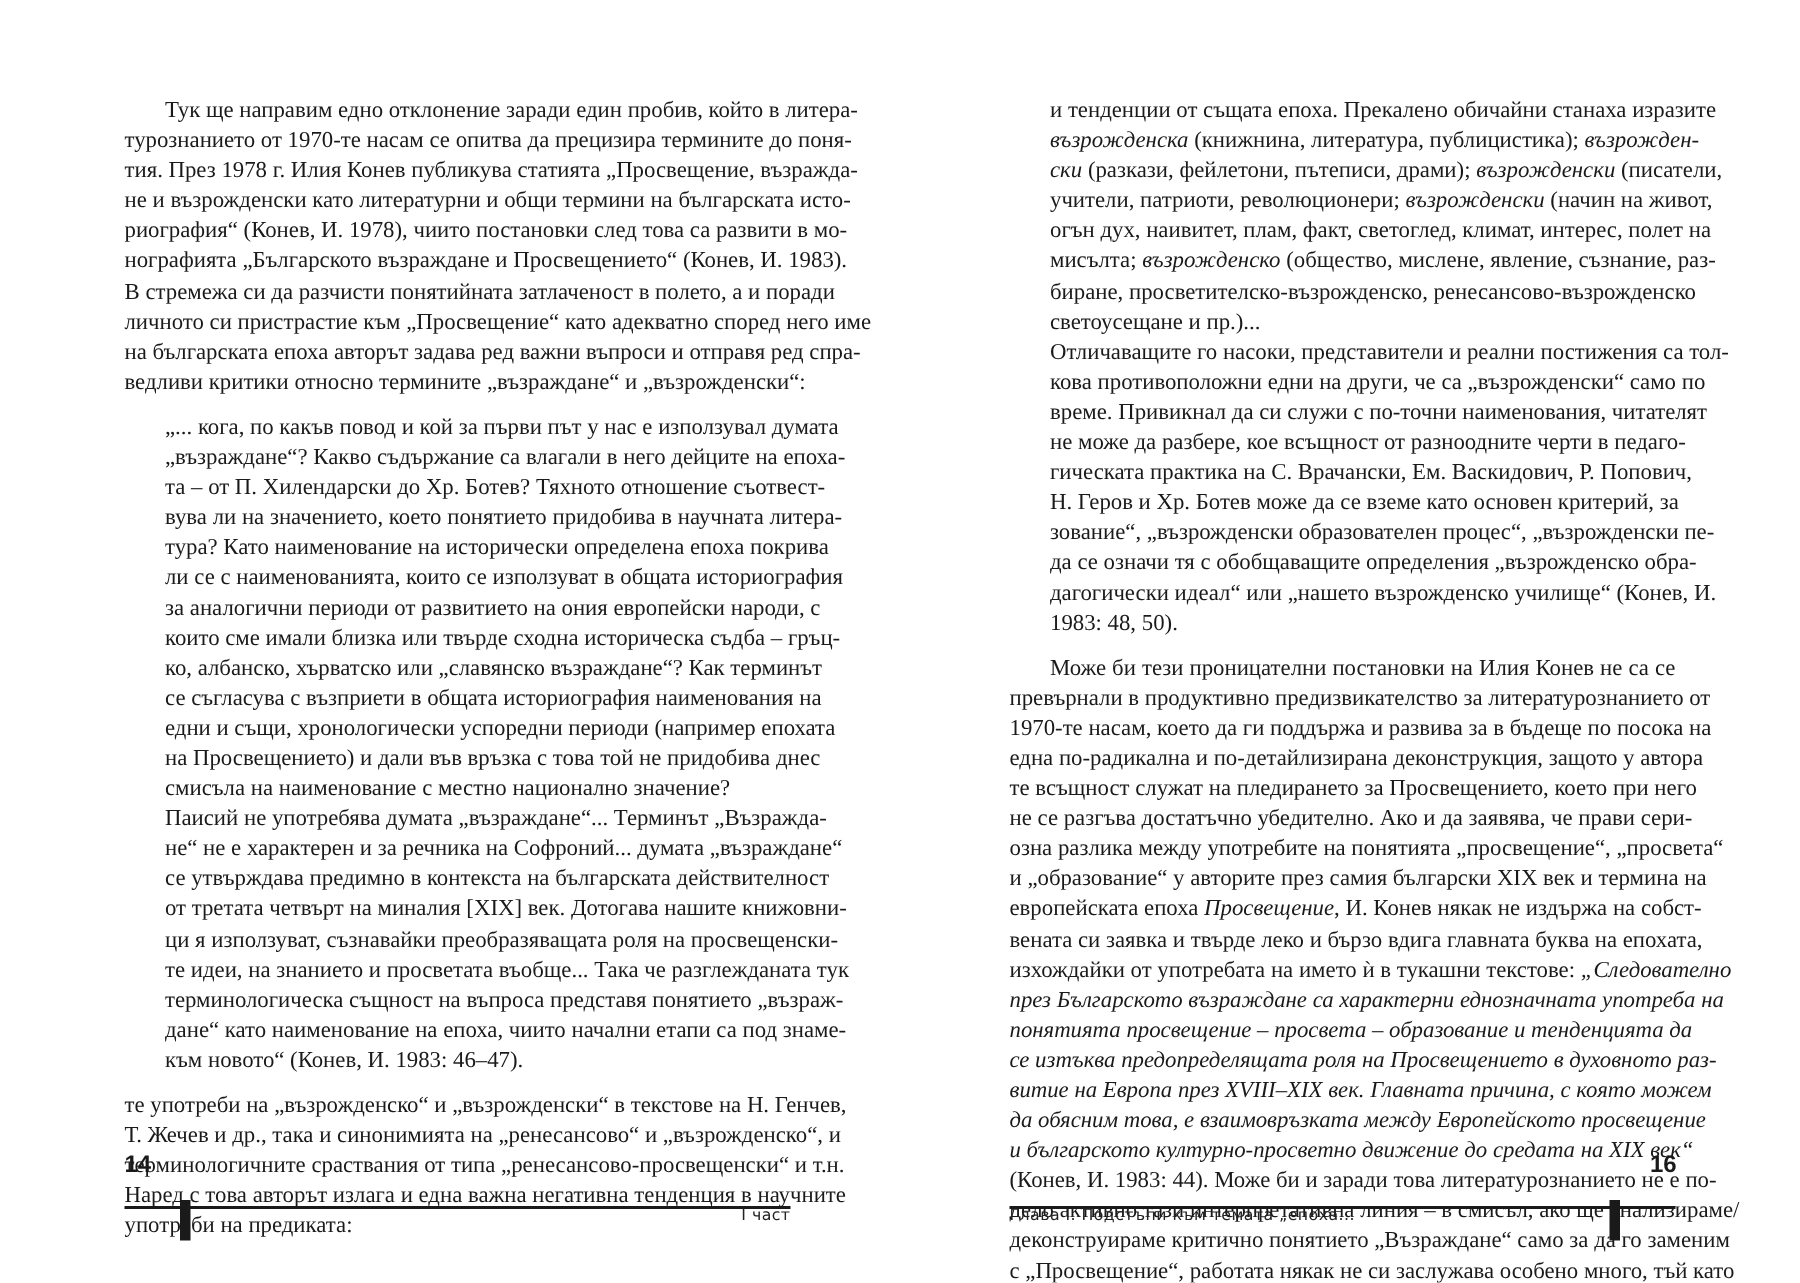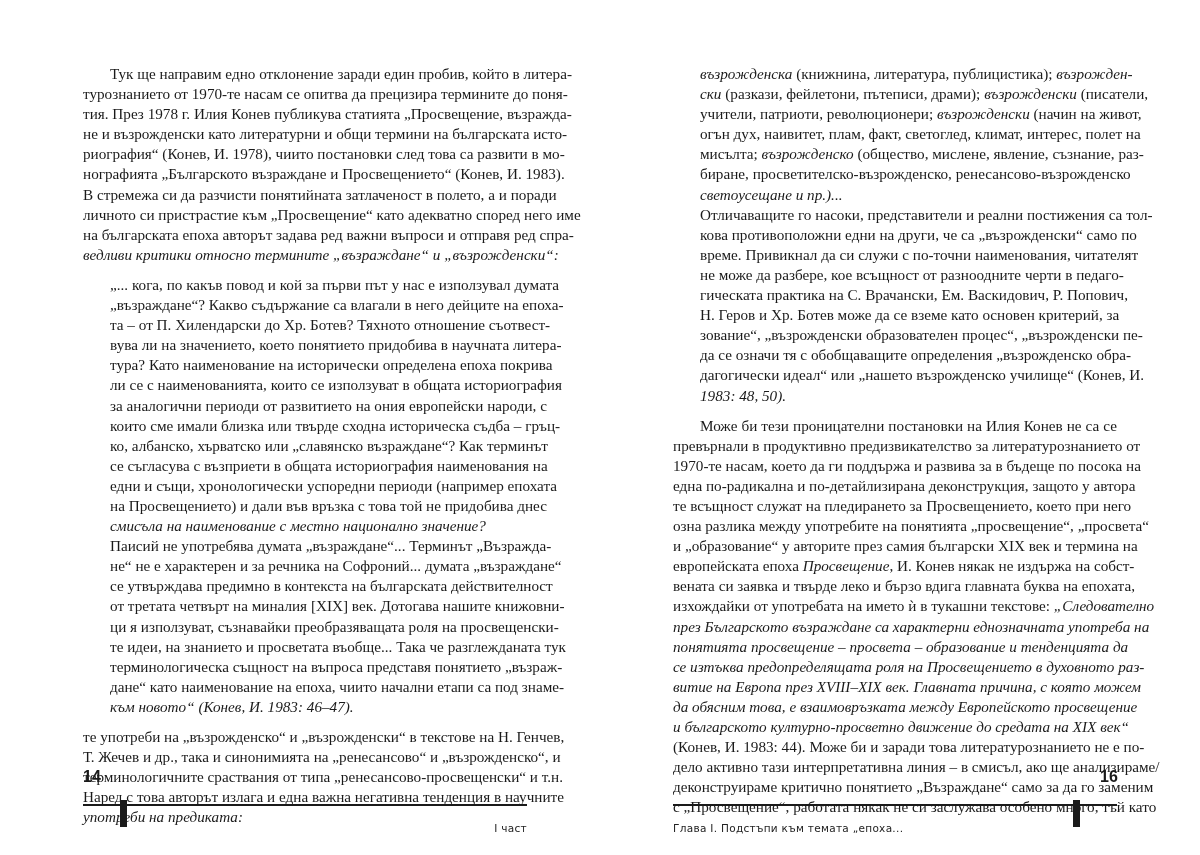--- a/index.html
+++ b/index.html
@@ -4,28 +4,28 @@
   <style>
     html, body { margin: 0; padding: 0; background: #ffffff; }
     body { width: 1200px; height: 855px; position: relative; overflow: hidden; font-family: "Liberation Serif", "DejaVu Serif", serif; color: #1a1a1a; }
     .page { position: absolute; top: 0; height: 765px; }
     .page-left { left: 0; width: 600px; }
     .page-right { left: 600px; width: 600px; }
     .text-block { position: absolute; top: 64px; width: 444px; font-size: 15.2px; line-height: 20.1px; text-align: justify; hyphens: manual; }
     .page-left .text-block { left: 83px; }
     .page-right .text-block { left: 73px; }
     .line { display: block; text-align: justify; text-align-last: justify; white-space: nowrap; overflow: visible; }
-    .line.last { text-align-last: left; font-style: italic; }
+    .line.last { text-align-last: left; }
     .indent-first { text-indent: 27px; }
     .quote .line { padding-left: 27px; }
     .gap { height: 10px; }
     .footer-rule { position: absolute; top: 804px; height: 2px; background: #1a1a1a; }
     .marker { position: absolute; top: 800px; width: 7px; height: 27px; background: #1a1a1a; }
     .page-num { position: absolute; top: 768px; font-family: "Liberation Sans", "DejaVu Sans", sans-serif; font-weight: bold; font-size: 16px; }
-    .running-head { position: absolute; top: 822px; font-family: "DejaVu Sans", "Liberation Sans", sans-serif; font-size: 10.5px; letter-spacing: 0.3px; color: #222; }
+    .running-head { position: absolute; top: 804px; font-family: "DejaVu Sans", "Liberation Sans", sans-serif; font-size: 10.5px; letter-spacing: 0.3px; color: #222; }
     i { font-style: italic; }
   </style>
 </head>
 <body>
 
 <div class="page page-left">
   <div class="text-block">
     <div class="para first-indent">
         <span class="line indent-first">Тук ще направим едно отклонение заради един пробив, който в литера-</span>
         <span class="line">турознанието от 1970-те насам се опитва да прецизира термините до поня-</span>
@@ -75,20 +75,21 @@
   </div>
   <div class="footer-rule" style="left:83px; width:444px;"></div>
   <div class="marker" style="left:120px;"></div>
   <div class="page-num" style="left:83px;">14</div>
   <div class="running-head" style="right:73px;">I част</div>
 </div>
 
 <div class="page page-right">
   <div class="text-block">
     <div class="quote">
+        <span class="line">и тенденции от същата епоха. Прекалено обичайни станаха изразите</span>
         <span class="line"><i>възрожденска</i> (книжнина, литература, публицистика); <i>възрожден-</i></span>
         <span class="line"><i>ски</i> (разкази, фейлетони, пътеписи, драми); <i>възрожденски</i> (писатели,</span>
         <span class="line">учители, патриоти, революционери; <i>възрожденски</i> (начин на живот,</span>
         <span class="line">огън дух, наивитет, плам, факт, светоглед, климат, интерес, полет на</span>
         <span class="line">мисълта; <i>възрожденско</i> (общество, мислене, явление, съзнание, раз-</span>
         <span class="line">биране, просветителско-възрожденско, ренесансово-възрожденско</span>
         <span class="line last">светоусещане и пр.)...</span>
         <span class="line">Отличаващите го насоки, представители и реални постижения са тол-</span>
         <span class="line">кова противоположни едни на други, че са „възрожденски“ само по</span>
         <span class="line">време. Привикнал да си служи с по-точни наименования, читателят</span>
@@ -100,20 +101,21 @@
         <span class="line">дагогически идеал“ или „нашето възрожденско училище“ (Конев, И.</span>
         <span class="line last">1983: 48, 50).</span>
       </div>
     <div class="gap"></div>
     <div class="para first-indent open-end">
         <span class="line indent-first">Може би тези проницателни постановки на Илия Конев не са се</span>
         <span class="line">превърнали в продуктивно предизвикателство за литературознанието от</span>
         <span class="line">1970-те насам, което да ги поддържа и развива за в бъдеще по посока на</span>
         <span class="line">една по-радикална и по-детайлизирана деконструкция, защото у автора</span>
         <span class="line">те всъщност служат на пледирането за Просвещението, което при него</span>
+        <span class="line">не се разгъва достатъчно убедително. Ако и да заявява, че прави сери-</span>
         <span class="line">озна разлика между употребите на понятията „просвещение“, „просвета“</span>
         <span class="line">и „образование“ у авторите през самия български XIX век и термина на</span>
         <span class="line">европейската епоха <i>Просвещение</i>, И. Конев някак не издържа на собст-</span>
         <span class="line">вената си заявка и твърде леко и бързо вдига главната буква на епохата,</span>
         <span class="line">изхождайки от употребата на името ѝ в тукашни текстове: <i>„Следователно</i></span>
         <span class="line"><i>през Българското възраждане са характерни еднозначната употреба на</i></span>
         <span class="line"><i>понятията просвещение – просвета – образование и тенденцията да</i></span>
         <span class="line"><i>се изтъква предопределящата роля на Просвещението в духовното раз-</i></span>
         <span class="line"><i>витие на Европа през XVIII–XIX век. Главната причина, с която можем</i></span>
         <span class="line"><i>да обясним това, е взаимовръзката между Европейското просвещение</i></span>

